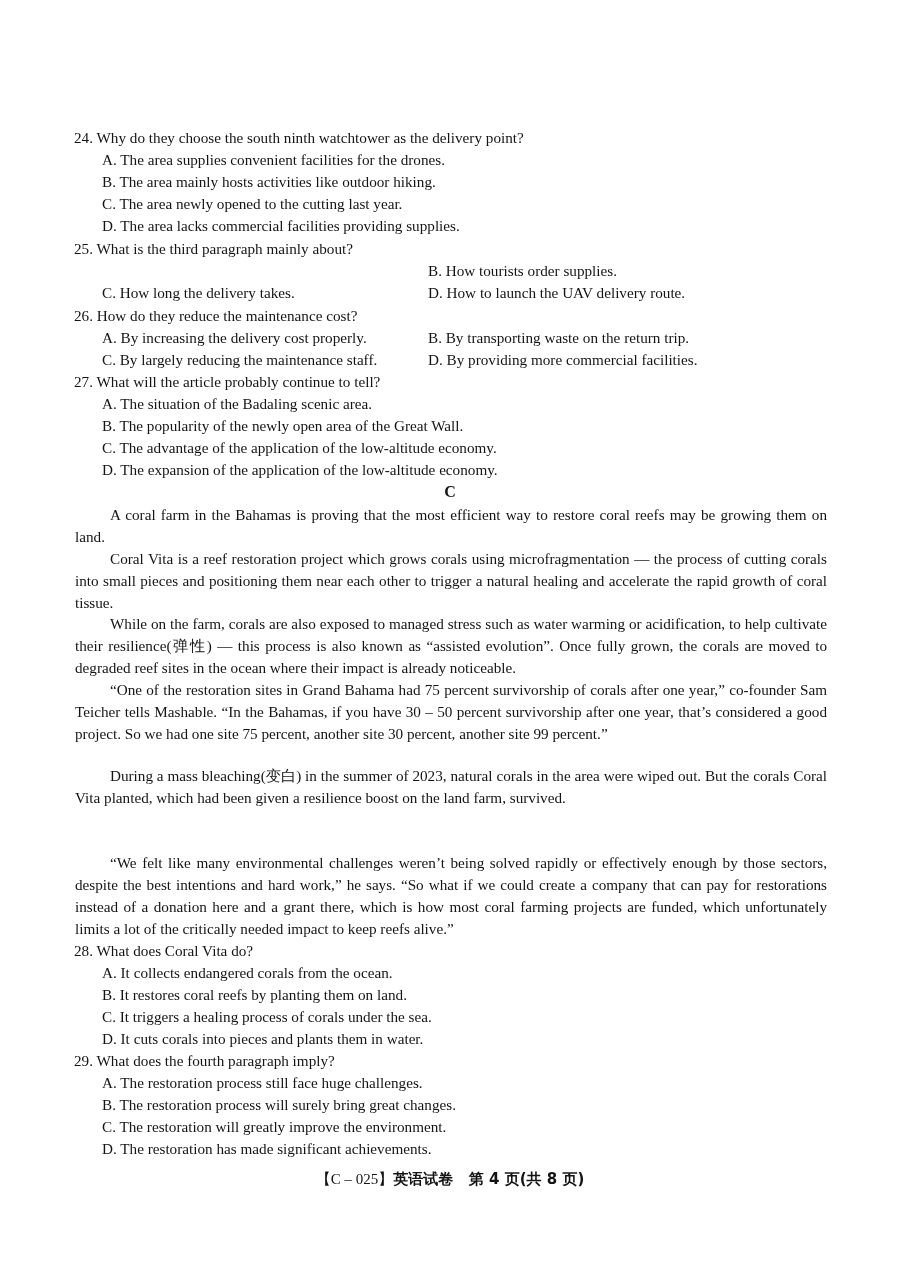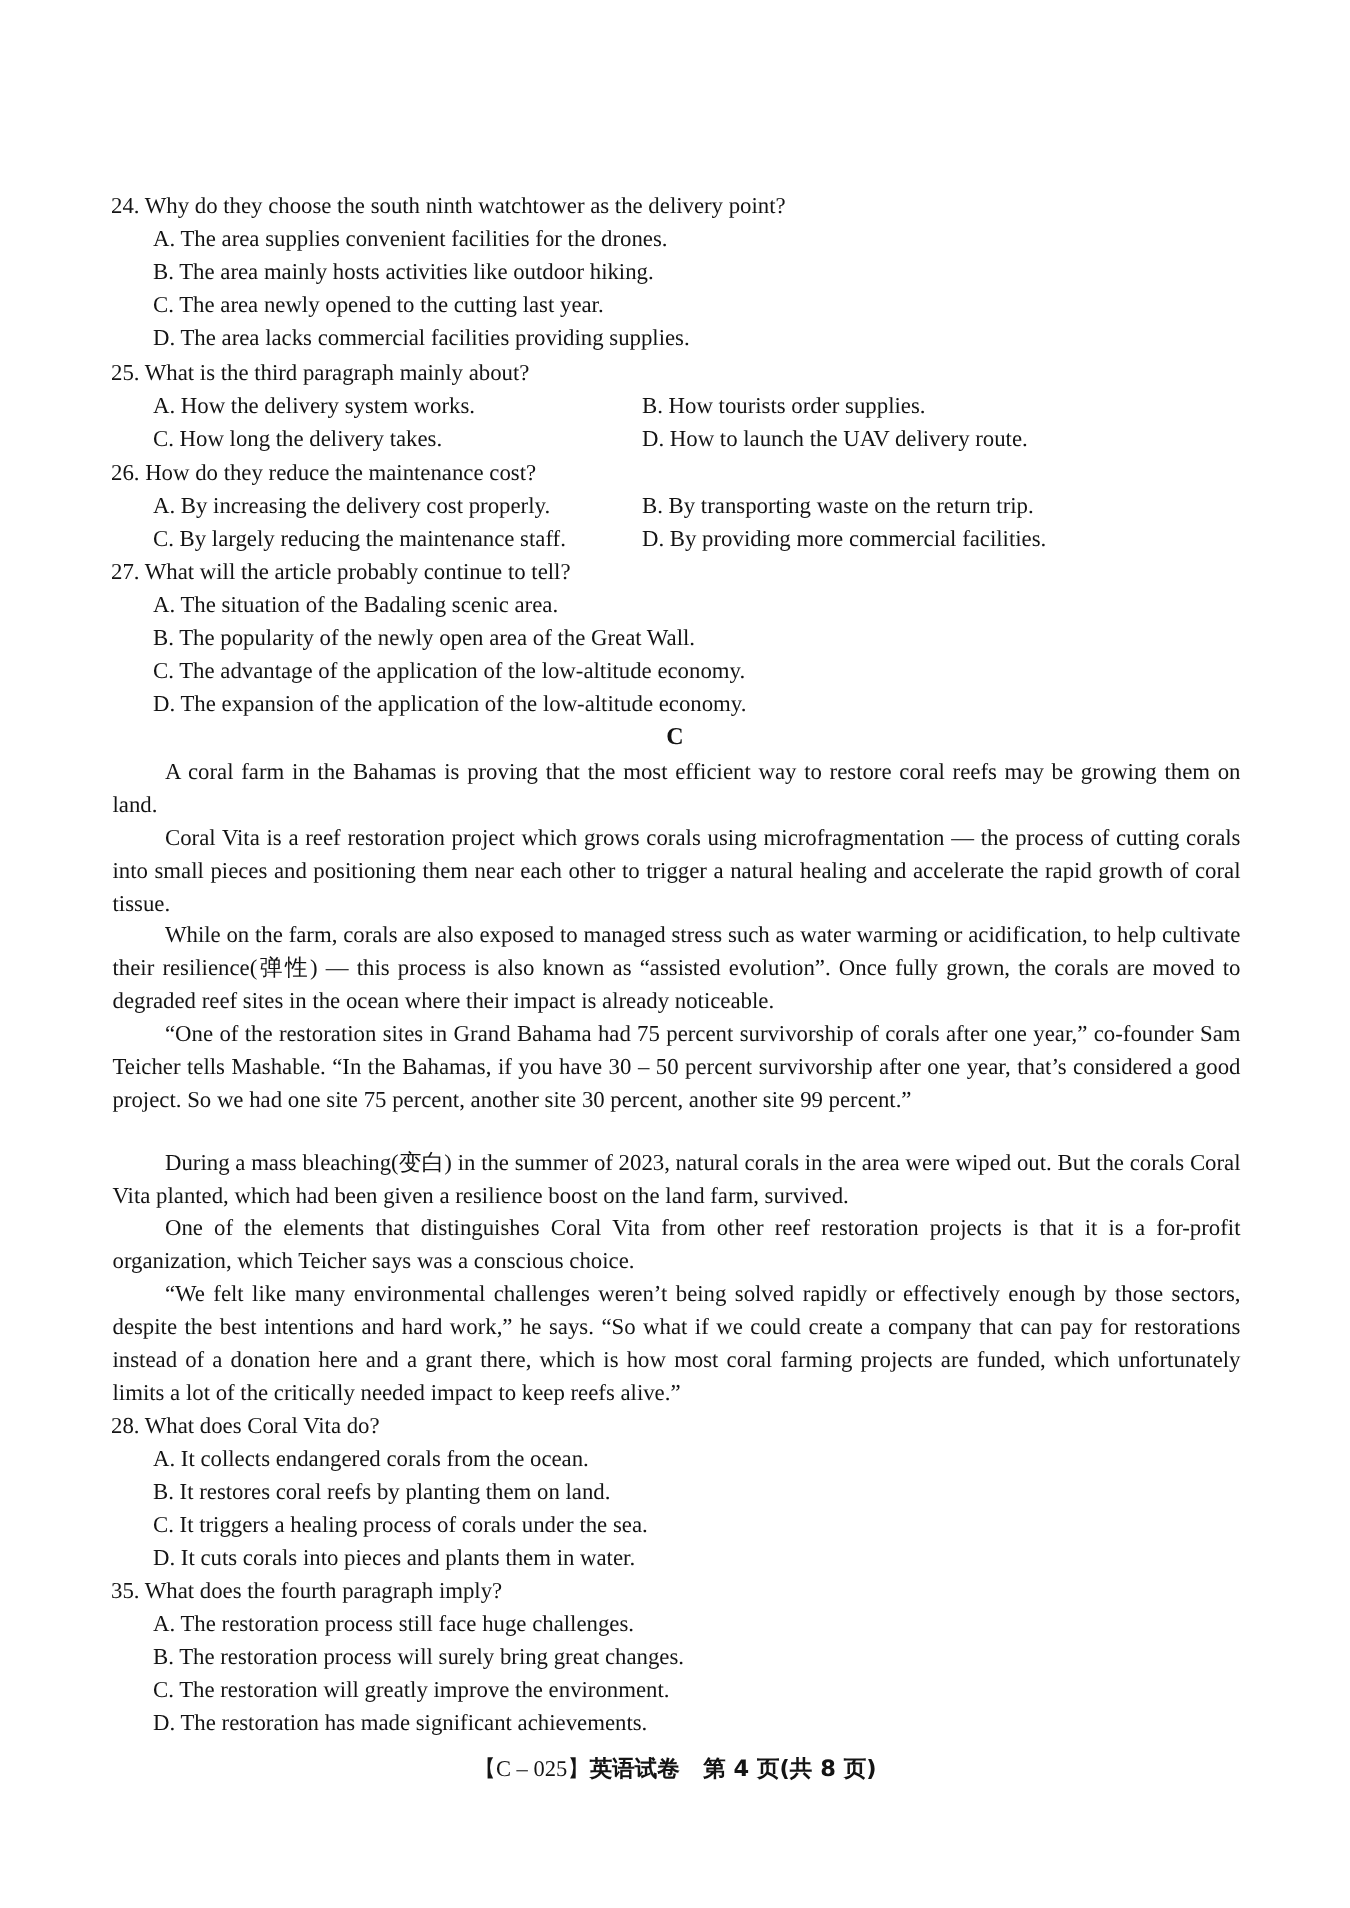--- a/index.html
+++ b/index.html
@@ -30,21 +30,20 @@
   </div>
   <div class="line opt" style="top:149px">A. The area supplies convenient facilities for the drones.</div>
   <div class="line opt" style="top:171px">B. The area mainly hosts activities like outdoor hiking.</div>
   <div class="line opt" style="top:193px">C. The area newly opened to the cutting last year.</div>
   <div class="line opt" style="top:215px">D. The area lacks commercial facilities providing supplies.</div>
 
   <div class="line q" style="top:238px">
     <span>25.</span>
     <span>What is the third paragraph mainly about?</span>
   </div>
-  <div class="line opt" style="top:260px">A. How the delivery system works.</div>
   <div class="line opt2" style="top:260px">B. How tourists order supplies.</div>
   <div class="line opt" style="top:282px">C. How long the delivery takes.</div>
   <div class="line opt2" style="top:282px">D. How to launch the UAV delivery route.</div>
 
   <div class="line q" style="top:305px">
     <span>26.</span>
     <span>How do they reduce the maintenance cost?</span>
   </div>
   <div class="line opt" style="top:327px">A. By increasing the delivery cost properly.</div>
   <div class="line opt2" style="top:327px">B. By transporting waste on the return trip.</div>
@@ -60,34 +59,33 @@
   <div class="line opt" style="top:437px">C. The advantage of the application of the low-altitude economy.</div>
   <div class="line opt" style="top:459px">D. The expansion of the application of the low-altitude economy.</div>
 
   <div class="section-title" style="top:481px">C</div>
 
   <div class="para" style="top:504px">A coral farm in the Bahamas is proving that the most efficient way to restore coral reefs may be growing them on land.</div>
   <div class="para" style="top:548px">Coral Vita is a reef restoration project which grows corals using microfragmentation — the process of cutting corals into small pieces and positioning them near each other to trigger a natural healing and accelerate the rapid growth of coral tissue.</div>
   <div class="para" style="top:613px">While on the farm, corals are also exposed to managed stress such as water warming or acidification, to help cultivate their resilience(弹性) — this process is also known as “assisted evolution”. Once fully grown, the corals are moved to degraded reef sites in the ocean where their impact is already noticeable.</div>
   <div class="para" style="top:679px">“One of the restoration sites in Grand Bahama had 75 percent survivorship of corals after one year,” co-founder Sam Teicher tells Mashable. “In the Bahamas, if you have 30 – 50 percent survivorship after one year, that’s considered a good project. So we had one site 75 percent, another site 30 percent, another site 99 percent.”</div>
   <div class="para" style="top:765px">During a mass bleaching(变白) in the summer of 2023, natural corals in the area were wiped out. But the corals Coral Vita planted, which had been given a resilience boost on the land farm, survived.</div>
-  <div class="para" style="top:808px">One of the elements that distinguishes Coral Vita from other reef restoration projects is that it is a for-profit organization, which Teicher says was a conscious choice.</div>
   <div class="para" style="top:852px">“We felt like many environmental challenges weren’t being solved rapidly or effectively enough by those sectors, despite the best intentions and hard work,” he says. “So what if we could create a company that can pay for restorations instead of a donation here and a grant there, which is how most coral farming projects are funded, which unfortunately limits a lot of the critically needed impact to keep reefs alive.”</div>
 
   <div class="line q" style="top:940px">
     <span>28.</span>
     <span>What does Coral Vita do?</span>
   </div>
   <div class="line opt" style="top:962px">A. It collects endangered corals from the ocean.</div>
   <div class="line opt" style="top:984px">B. It restores coral reefs by planting them on land.</div>
   <div class="line opt" style="top:1006px">C. It triggers a healing process of corals under the sea.</div>
   <div class="line opt" style="top:1028px">D. It cuts corals into pieces and plants them in water.</div>
 
   <div class="line q" style="top:1050px">
-    <span>35.</span>
+    <span>29.</span>
     <span>What does the fourth paragraph imply?</span>
   </div>
   <div class="line opt" style="top:1072px">A. The restoration process still face huge challenges.</div>
   <div class="line opt" style="top:1094px">B. The restoration process will surely bring great changes.</div>
   <div class="line opt" style="top:1116px">C. The restoration will greatly improve the environment.</div>
   <div class="line opt" style="top:1138px">D. The restoration has made significant achievements.</div>
 
   <div class="footer" style="top:1170px">
     <span class="code">【C – 025】</span><span>英语试卷</span>&nbsp;&nbsp;&nbsp;<span>第 4 页(共 8 页)</span>
   </div>

